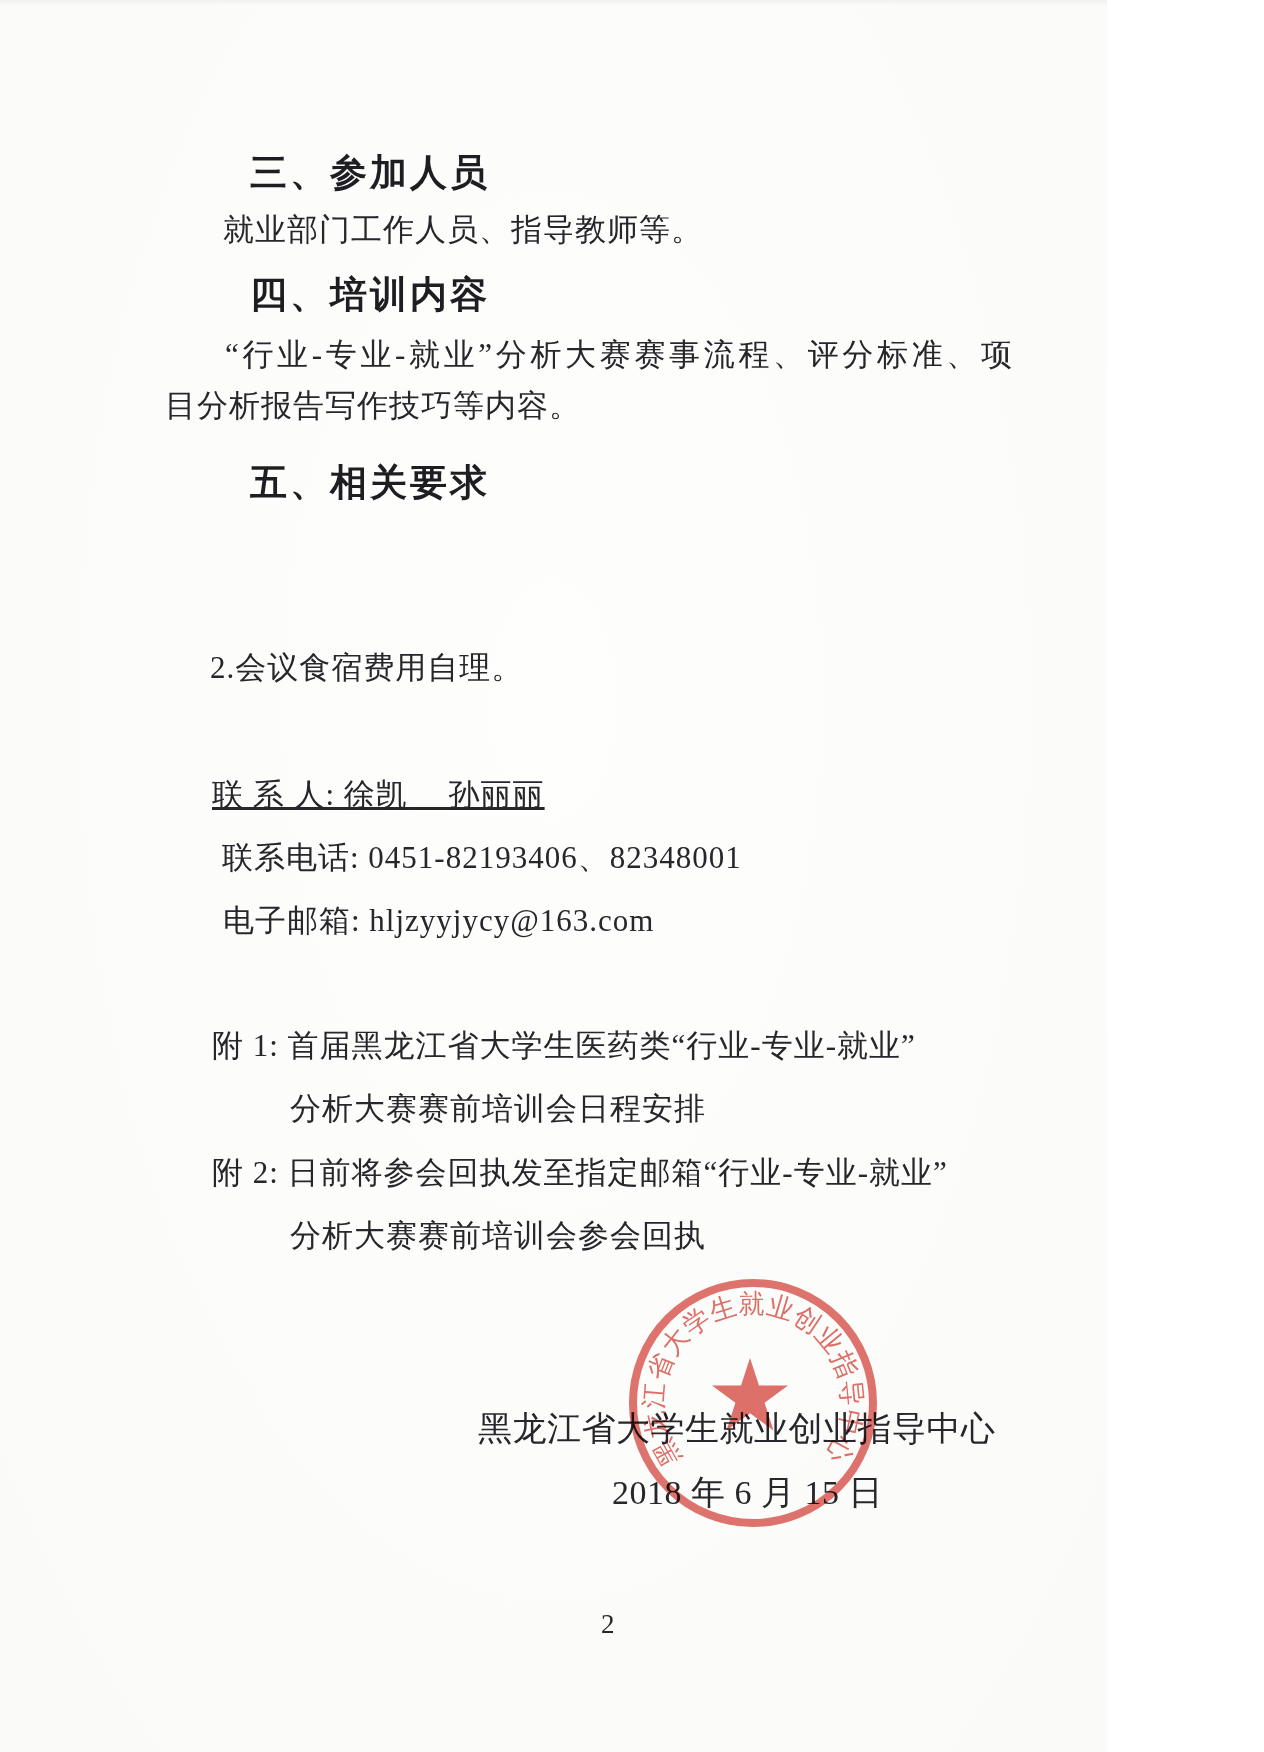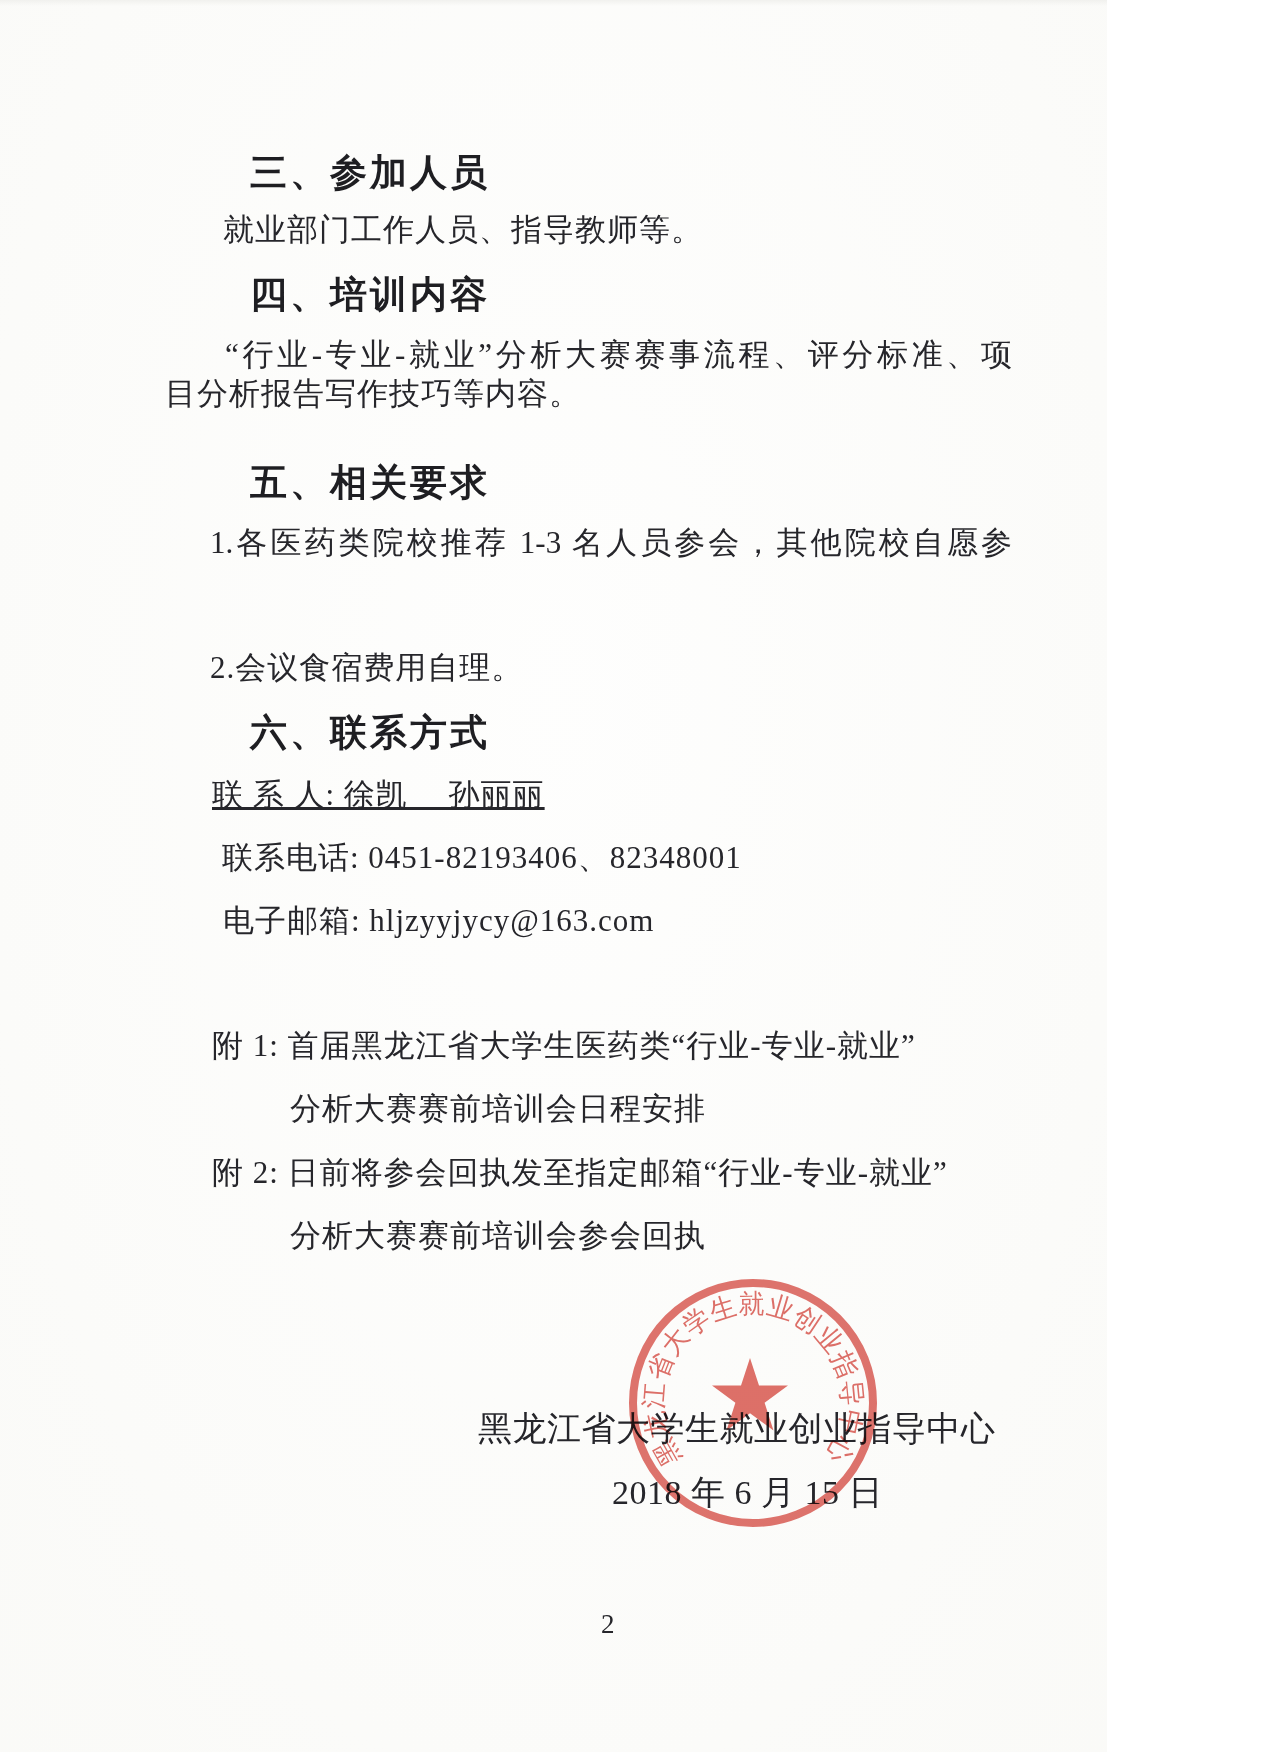--- a/index.html
+++ b/index.html
@@ -51,27 +51,25 @@
 </head>
 <body>
 
 <div class="page">
 
   <div class="line heading" style="left:250px; top:150px;">三、参加人员</div>
   <div class="line" style="left:223px; top:211px;">就业部门工作人员、指导教师等。</div>
 
   <div class="line just" style="left:225px; top:336px; width:787px;">“行业-专业-就业”分析大赛赛事流程、评分标准、项</div>
   <div class="line heading" style="left:250px; top:272px;">四、培训内容</div>
-  <div class="line" style="left:165px; top:375px;text-align:right;">目分析报告写作技巧等内容。</div>
+  <div class="line" style="left:165px; top:387px;text-align:right;">目分析报告写作技巧等内容。</div>
 
   <div class="line heading" style="left:250px; top:460px;">五、相关要求</div>
-  <div class="line just" style="left:210px; top:524px; width:802px;">1.各医药类院校推荐 1-3 名人员参会，其他院校自愿参</div>
   <div class="line" style="left:210px; top:649px;">2.会议食宿费用自理。</div>
 
-  <div class="line heading" style="left:250px; top:710px;">六、联系方式</div>
   <div class="line" style="left:212px; top:776px;text-decoration:underline;">联 系 人: 徐凯　 孙丽丽</div>
   <div class="line" style="left:222px; top:839px;">联系电话: 0451-82193406、82348001</div>
   <div class="line" style="left:223px; top:902px;">电子邮箱: hljzyyjycy@163.com</div>
 
   <div class="line" style="left:212px; top:1027px;">附 1: 首届黑龙江省大学生医药类“行业-专业-就业”</div>
   <div class="line" style="left:290px; top:1090px;">分析大赛赛前培训会日程安排</div>
   <div class="line" style="left:212px; top:1154px;">附 2: 日前将参会回执发至指定邮箱“行业-专业-就业”</div>
   <div class="line" style="left:290px; top:1217px;">分析大赛赛前培训会参会回执</div>
 
   <div class="line sig" style="left:478px; top:1408px; font-size:34px;">黑龙江省大学生就业创业指导中心</div>

